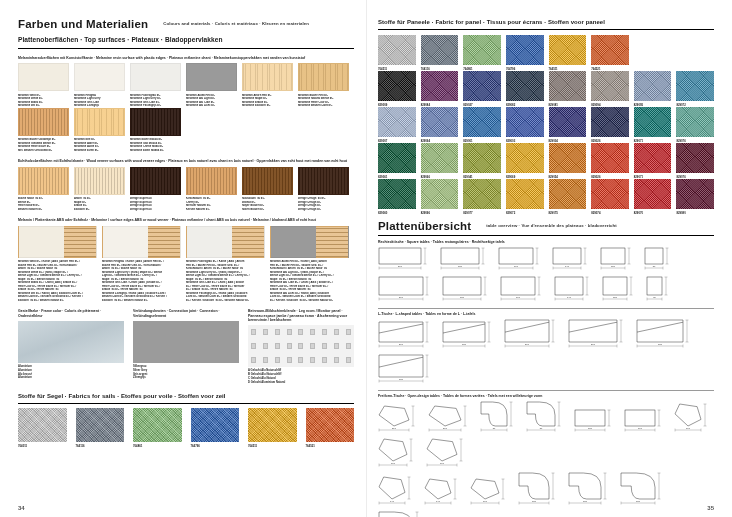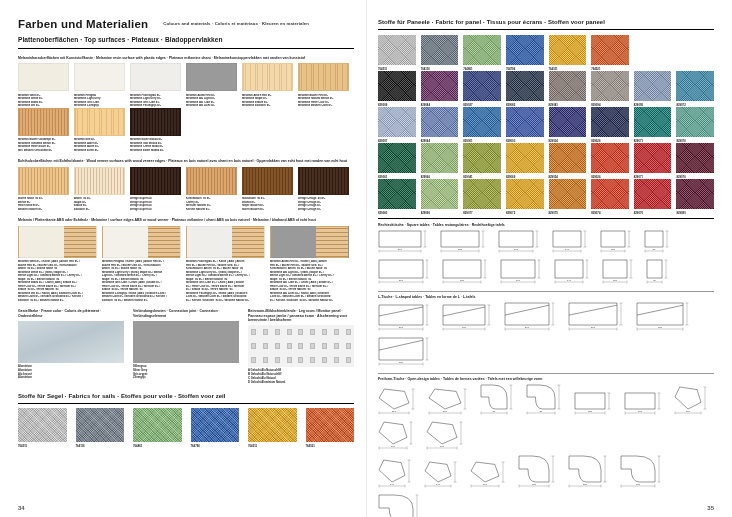--- a/index.html
+++ b/index.html
@@ -573,20 +573,24 @@
             <div class="fsw" style="background: rgb(203, 31, 38);"></div>
             <div class="fcode">829070</div>
           </div>
           <div class="fcell">
             <div class="fsw" style="background: rgb(95, 20, 48);"></div>
             <div class="fcode">829080</div>
           </div>
         </div>
       </div>
 
+    <div class="h1" style="margin-top:5px">
+      <span>Plattenübersicht</span>
+      <span class="sub">table overview · Vue d'ensemble des plateaux · bladoverzicht</span>
+    </div>
     <div class="rule" style="margin:3px 0 0"></div>
 
     <div id="overview-groups">
         <div class="h3" style="margin-top: 4px;">Rechtecktische · Square tables · Tables rectangulaires · Rechthoekige tafels</div>
         <div class="drow wrap">
           <svg width="56" height="25" viewBox="0 0 56 25">
             <rect x="1" y="1" width="42" height="16" class="lnf"></rect>
             <line x1="1" y1="21" x2="43" y2="21" class="dim"></line>
             <line x1="1" y1="19.5" x2="1" y2="22.5" class="dim"></line>
             <line x1="43" y1="19.5" x2="43" y2="22.5" class="dim"></line>

